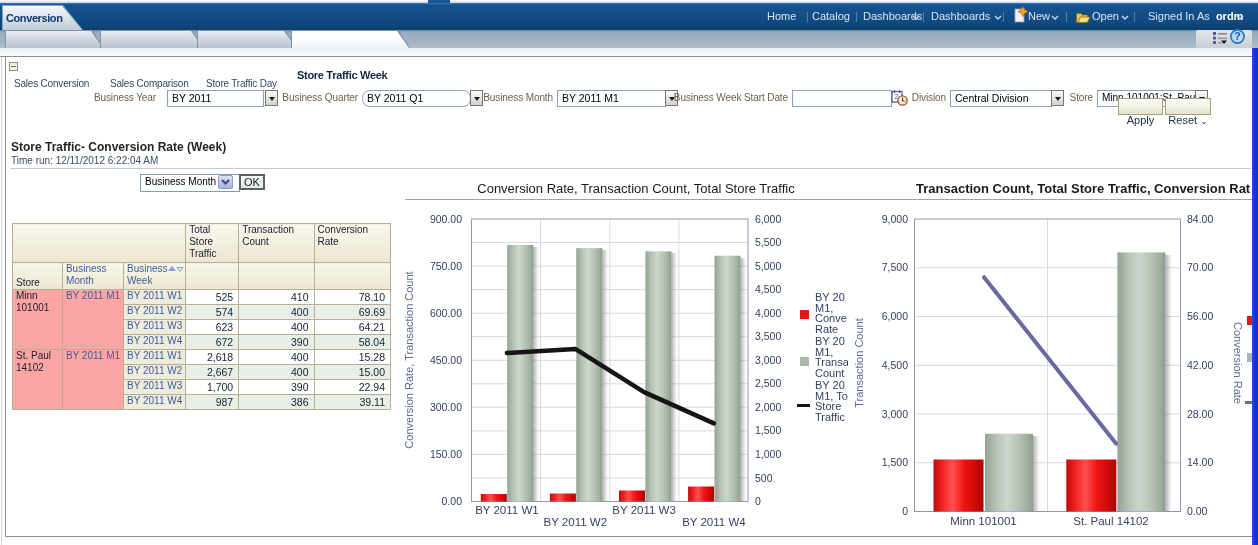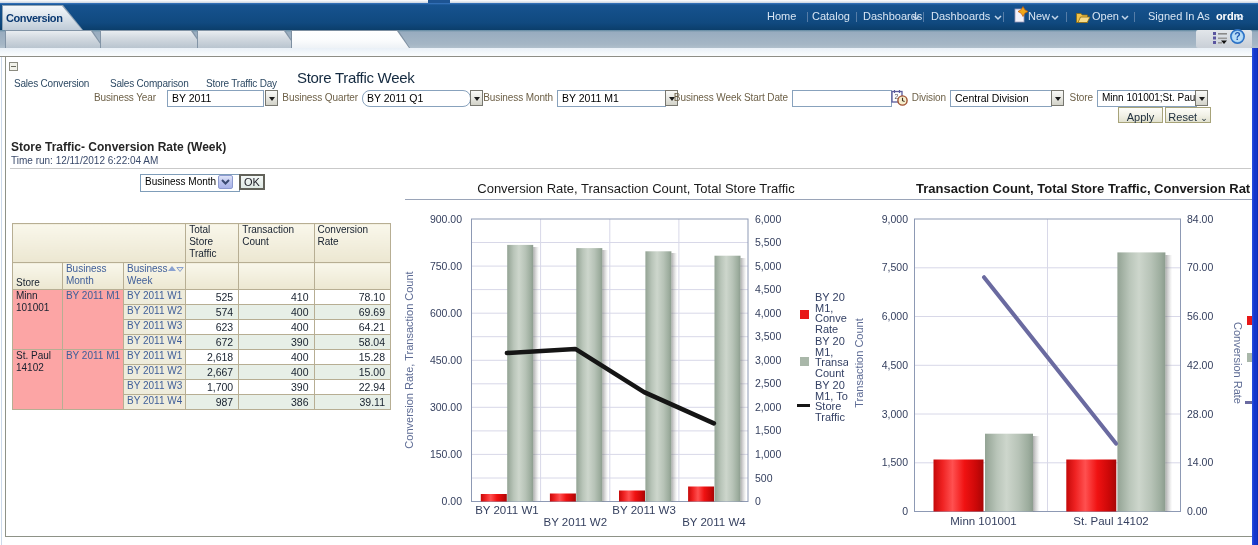--- a/index.html
+++ b/index.html
@@ -22,41 +22,41 @@
   .menusep{top:10px;font-size:11px;color:#5f83ac;}
   .mbold{font-weight:bold;color:#fff;}
   
   #tabbar{left:0;top:30px;width:1258px;height:18px;
     background:linear-gradient(#5e87a0 0,#98acbf 2px,#a5b6c5 80%,#b0bfcc 100%);}
   .tab-b{top:30px;height:18px;background:#8294a6;}
   .tab-f{top:31px;height:17px;background:linear-gradient(#e9edf1 0,#d3dae1 40%,#b9c4cf 100%);}
   .tab-t{top:33px;font-size:10px;letter-spacing:-0.2px;color:#2e4a64;margin-top:45px;}
   #acttab-b{background:#7d8fa1;}
   #acttab-f{background:linear-gradient(#ffffff 0,#fbfcfd 55%,#eef2f6 100%);}
-  #acttab-t{top:24px;font-size:15px;letter-spacing:-0.3px;font-weight:normal;color:#13293f;}
+  #acttab-t{top:24px;font-size:11px;letter-spacing:-0.3px;font-weight:bold;color:#13293f;}
   #iconpanel{left:1196px;top:30px;width:56px;height:18px;background:linear-gradient(#e2e6ea,#c9cfd7);border-radius:2px;}
   
   #strip2{left:0;top:48px;width:1258px;height:8px;background:linear-gradient(#e9f0f7,#fbfdfe);}
   #hairline{left:0;top:56px;width:1258px;height:1px;background:#8e8e86;}
   
   #leftline{left:5px;top:57px;width:1px;height:479px;background:#8e9287;}
   #leftline2{left:1px;top:57px;width:1px;height:488px;background:#ccd9ea;}
   #botline{left:5px;top:536px;width:1247px;height:1px;background:#8e9287;}
   
   #collapse{left:9px;top:62px;width:7px;height:7px;border:1px solid #8b8b80;background:#f2f2ea;}
   #collapse div{position:absolute;left:1px;top:3px;width:5px;height:1px;background:#6b6b60;}
   .flabel{top:92px;font-size:10px;letter-spacing:-0.1px;color:#6e6148;text-align:right;}
   .fbox{top:90px;height:14px;border:1px solid #88a2bd;background:#fff;font-size:10.5px;color:#000;
         padding:1px 0 0 4px;white-space:nowrap;overflow:hidden;}
   .fbtn{top:90px;width:13px;height:16px;background:linear-gradient(#f9f9f7 0,#e8e8e2 50%,#d2d2c8 100%);
         border:1px solid #777770;box-sizing:border-box;}
   .fbtn:after{content:"";position:absolute;left:3px;top:6px;border:3px solid transparent;border-top:4px solid #1c1c1c;}
-  .btn{top:107px;height:16px;box-sizing:border-box;border:1px solid #a7a379;
+  .btn{top:98px;height:16px;box-sizing:border-box;border:1px solid #a7a379;
        background:linear-gradient(#fdfdf8 0,#f2f2e8 50%,#e2e2d0 100%);
-       font-size:11px;color:#21313f;text-align:center;padding-top:3px;}
+       font-size:11px;color:#21313f;text-align:center;padding-top:15px;}
   
   #h1{left:11px;top:140px;font-size:12px;font-weight:bold;color:#252525;}
   #timerun{left:11px;top:155px;font-size:10px;color:#3a4a6b;}
   #hrline{left:10px;top:168px;width:1241px;height:1px;background:#c9c9c9;}
   #hrline2{left:405px;top:199px;width:847px;height:1px;background:#9aa4b8;}
   
   #vsel{left:140px;top:174px;width:94px;height:15px;border:1px solid #7f9db9;background:#fff;
         font-size:10px;color:#000;padding:1px 0 0 4px;box-sizing:content-box;}
   #vselbtn{left:218px;top:175px;width:15px;height:14px;border-radius:2px;
         background:linear-gradient(#dfe4f8 0,#bcc4ee 50%,#a9b3e8 100%);border:1px solid #8d9ad0;box-sizing:border-box;}

